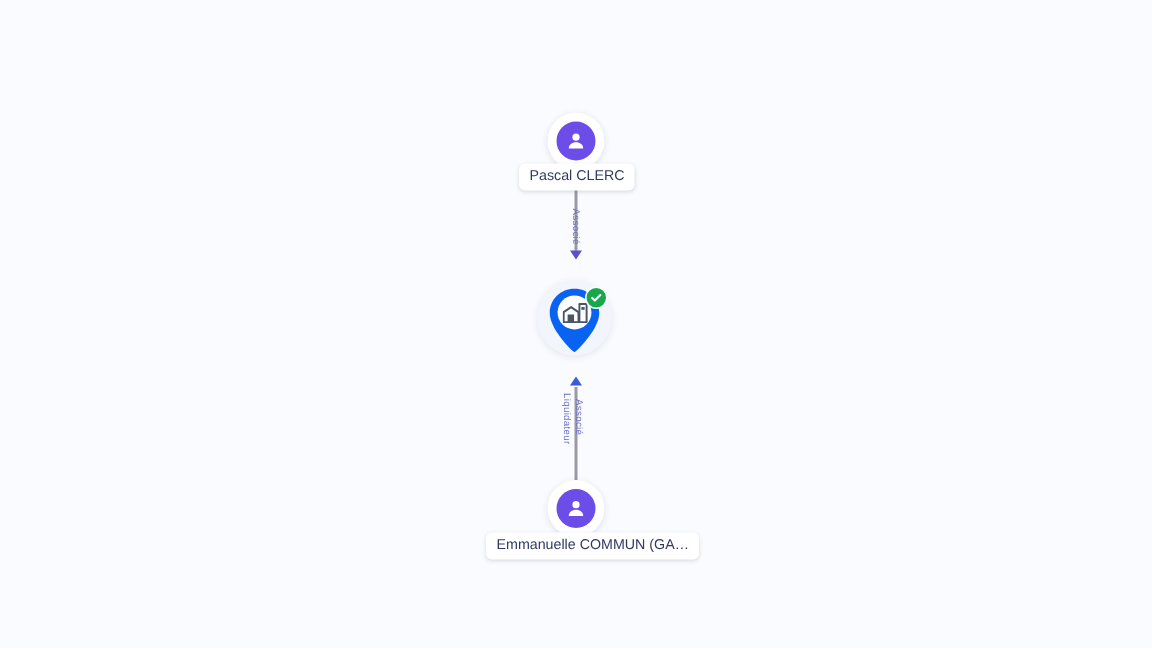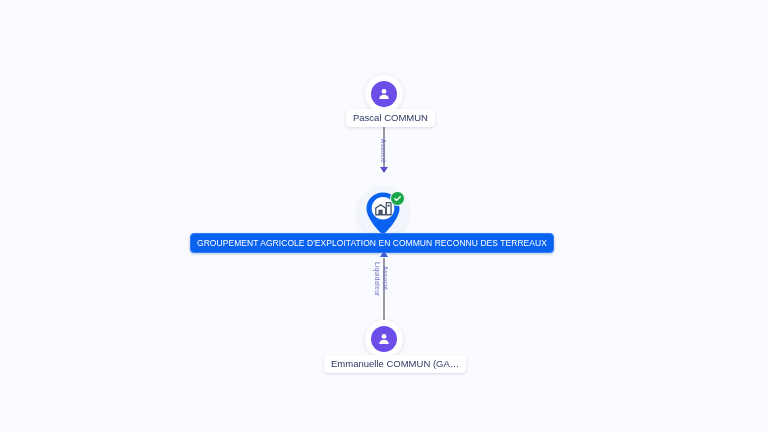--- a/index.html
+++ b/index.html
@@ -139,21 +139,21 @@
 
   <div class="person-node" style="left:364.5px; top:75px;">
     <div class="person-avatar">
       <svg width="16" height="16" viewBox="0 0 24 24" aria-hidden="true">
         <circle cx="12" cy="8.2" r="3.6" fill="#ffffff"></circle>
         <path d="M4.8 19.5c0-3.9 3.3-6.2 7.2-6.2s7.2 2.3 7.2 6.2z" fill="#ffffff"></path>
       </svg>
     </div>
   </div>
 
-  <div class="node-label" style="left:346px; top:109px;">Pascal COMMUN</div>
+  <div class="node-label" style="left:346px; top:109px;">Pascal CLERC</div>
 
   <div class="company-node" style="left:358px; top:187px;">
 
     <svg class="company-pin" viewBox="0 0 40 48">
       <path d="M20 2.5c-9.3 0-16.5 7.1-16.5 16.1 0 10.4 13.3 23.4 15.6 25.6a1.3 1.3 0 0 0 1.8 0c2.3-2.2 15.6-15.2 15.6-25.6C36.5 9.6 29.3 2.5 20 2.5z" fill="#0a62f0"></path>
       <circle cx="20" cy="18.3" r="11.3" fill="#ffffff"></circle>
     </svg>
 
     <svg style="position:absolute; left:17px; top:14px;" width="17" height="15" viewBox="0 0 22 19">
       <path d="M1 17.6V9.0L7.4 4.6 13.8 9.0v8.6z" fill="none" stroke="#4a5668" stroke-width="1.7" stroke-linejoin="round"></path>
@@ -162,21 +162,20 @@
       <rect x="4.4" y="11.0" width="5.6" height="6.6" fill="#4a5668"></rect>
     </svg>
 
     <div class="company-badge">
       <svg width="9" height="9" viewBox="0 0 12 12" aria-hidden="true">
         <path d="M2.4 6.2 4.8 8.5 9.6 3.6" fill="none" stroke="#ffffff" stroke-width="1.9" stroke-linecap="round" stroke-linejoin="round"></path>
       </svg>
     </div>
   </div>
 
-  <div class="node-label selected" style="left:190px; top:233px;">GROUPEMENT AGRICOLE D'EXPLOITATION EN COMMUN RECONNU DES TERREAUX</div>
 
   <div class="edge-arrow up" style="left:379.5px; top:251px;"></div>
 
   <div class="edge-line" style="left:383px; top:258px; height:62px;"></div>
 
   <div class="edge-label" style="left:381px; top:262px;">Liquidateur</div>
 
   <div class="edge-label" style="left:389px; top:266px;">Associé</div>
 
   <div class="person-node" style="left:364.5px; top:320px;">

